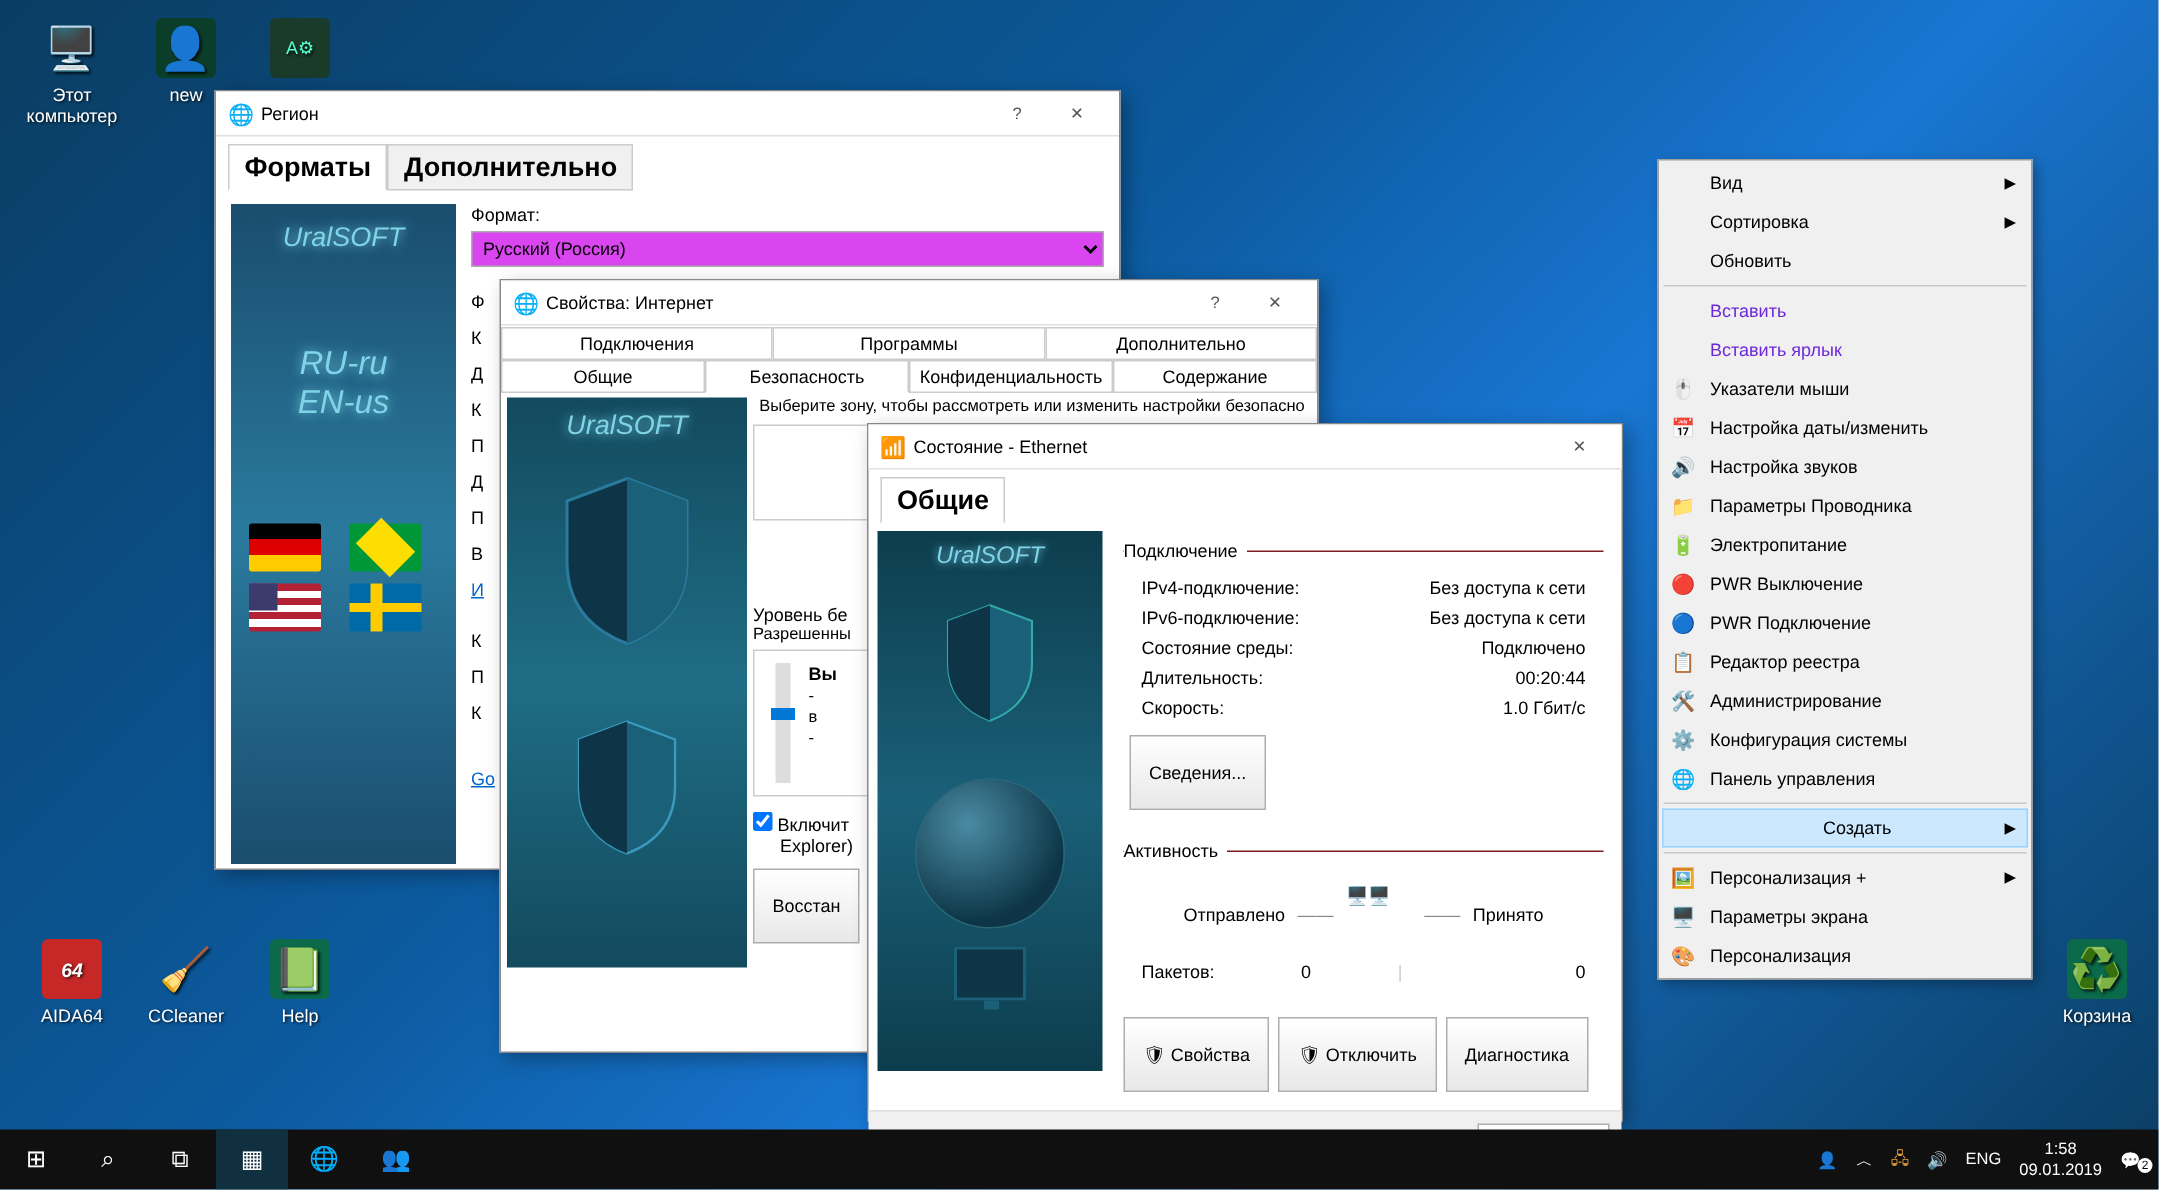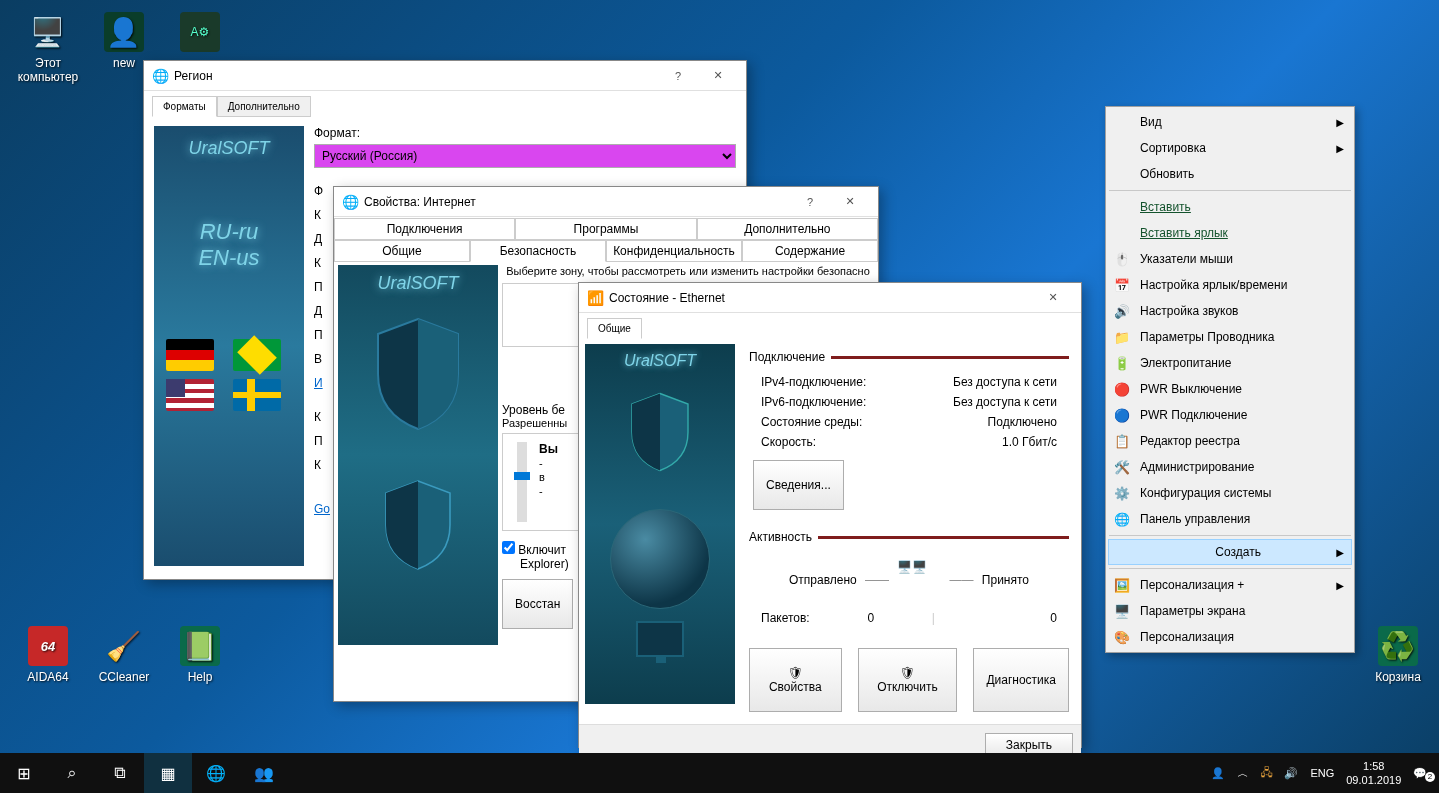--- a/index.html
+++ b/index.html
@@ -10,21 +10,21 @@
 .desktop-icon .ico { width: 40px; height: 40px; margin: 0 auto 4px; display: flex; align-items: center; justify-content: center; font-size: 28px; }
 
 
 .win { position: absolute; background: #fff; border: 1px solid #888; box-shadow: 4px 4px 12px rgba(0,0,0,.3); }
 .titlebar { height: 30px; display: flex; align-items: center; padding: 0 8px; background: #fff; border-bottom: 1px solid #e0e0e0; }
 .titlebar .ticon { width: 16px; height: 16px; margin-right: 6px; font-size: 14px; }
 .titlebar .ttext { flex: 1; font-size: 12px; color: #000; }
 .titlebar .tbtn { width: 40px; height: 28px; display: flex; align-items: center; justify-content: center; font-size: 11px; color: #555; }
 
 
-.tabs { display: flex; background: #fff; font-size: 10px; }
+.tabs { display: flex; background: #fff; font-size: 18px; font-weight: bold; }
 .tab { padding: 4px 10px; border: 1px solid #ccc; background: #f0f0f0; position: relative; top: 1px; cursor: pointer; }
 .tab.active { background: #fff; border-bottom: 1px solid #fff; }
 
 
 .region-body { padding: 10px; display: flex; gap: 10px; font-size: 12px; }
 .sidebar-img { width: 150px; height: 440px; background: linear-gradient(180deg, #1a4d6e 0%, #2a7a9e 50%, #1a4d6e 100%); color: #7fd4e8; text-align: center; padding: 12px 4px; font-style: italic; position: relative; }
 .sidebar-img .brand { font-size: 18px; text-shadow: 0 0 8px #7fd4e8; margin-bottom: 60px; }
 .sidebar-img .loc { font-size: 22px; text-shadow: 0 0 8px #7fd4e8; }
 .sidebar-img .flags { display: grid; grid-template-columns: 1fr 1fr; gap: 8px; padding: 8px; margin-top: 60px; }
 .sidebar-img .flag { width: 48px; height: 32px; border-radius: 2px; }
@@ -44,32 +44,32 @@
 .globe { width: 36px; height: 36px; border-radius: 50%; background: radial-gradient(circle at 30% 30%, #5bb8e8, #1565c0); margin: 0 auto; }
 .slider-box { border: 1px solid #ccc; padding: 8px; }
 .slider-track { width: 10px; height: 80px; background: #ddd; position: relative; margin-left: 6px; }
 .slider-thumb { width: 16px; height: 8px; background: #0078d7; position: absolute; left: -3px; top: 30px; }
 
 
 .eth-body { display: flex; padding: 6px; gap: 8px; font-size: 12px; }
 .eth-sidebar { width: 150px; height: 360px; background: linear-gradient(180deg, #0d3d4d 0%, #1a6078 50%, #0d3d4d 100%); color: #7fd4e8; text-align: center; padding: 8px 4px; font-style: italic; }
 .eth-sidebar .brand { font-size: 16px; text-shadow: 0 0 6px #7fd4e8; }
 .eth-main { flex: 1; padding: 6px; }
-.eth-main fieldset { border: none; border-top: 3px solid #7f1d1d; padding: 8px 0; margin-bottom: 12px; }
+.eth-main fieldset { border: none; border-top: 1px solid #7f1d1d; padding: 8px 0; margin-bottom: 12px; }
 .eth-main legend { font-size: 12px; padding-right: 6px; }
 .eth-row { display: flex; justify-content: space-between; padding: 3px 12px; }
 .btn { background: linear-gradient(#fff, #e8e8e8); border: 1px solid #adadad; padding: 17px 12px; font-size: 12px; cursor: pointer; }
 .eth-footer { text-align: right; padding: 8px; background: #f0f0f0; border-top: 1px solid #ddd; }
 .activity-diagram { display: flex; align-items: center; justify-content: space-between; padding: 8px 40px; }
 .net-icon { width: 44px; height: 40px; }
 
 
 .ctxmenu { position: absolute; background: #f0f0f0; border: 1px solid #a0a0a0; box-shadow: 3px 3px 8px rgba(0,0,0,.3); width: 250px; font-size: 12px; padding: 2px; }
 .ctxmenu .mi { display: flex; align-items: center; padding: 5px 8px 5px 6px; cursor: default; }
-.ctxmenu .mi.disabled { color: #14532d; text-decoration: underline; }
+.ctxmenu .mi.disabled { color: #6d28d9; }
 .ctxmenu .mi.selected { background: #cce8ff; border: 1px solid #99d1ff; padding: 4px 7px 4px 5px; text-align: center; }
 .ctxmenu .mi .mico { width: 20px; height: 16px; margin-right: 6px; font-size: 13px; display: flex; align-items: center; }
 .ctxmenu .mi .mtxt { flex: 1; }
 .ctxmenu .mi .arrow { font-size: 10px; }
 .ctxmenu hr { border: none; border-top: 1px solid #c8c8c8; margin: 3px 1px; }
 
 
 .taskbar { position: absolute; left: 0; right: 0; bottom: 0; height: 40px; background: #101010; display: flex; align-items: center; color: #fff; font-size: 11px; }
 .taskbar .tbtn2 { width: 48px; height: 40px; display: flex; align-items: center; justify-content: center; font-size: 16px; }
 .taskbar .tray { margin-left: auto; display: flex; align-items: center; padding-right: 6px; }
@@ -267,20 +267,24 @@
           </div>
         <div class="eth-row">
             <span>IPv6-подключение:</span>
             <span>Без доступа к сети</span>
           </div>
         <div class="eth-row">
             <span>Состояние среды:</span>
             <span>Подключено</span>
           </div>
         <div class="eth-row">
+            <span>Длительность:</span>
+            <span>00:20:44</span>
+          </div>
+        <div class="eth-row">
             <span>Скорость:</span>
             <span>1.0 Гбит/с</span>
           </div>
         <div style="padding:8px 0 0 4px;"><button class="btn">Сведения...</button></div>
       </fieldset>
       <fieldset>
         <legend>Активность</legend>
         <div class="activity-diagram">
           <span>Отправлено</span>
           <span style="color:#888;">——</span>
@@ -288,21 +292,21 @@
           <span style="color:#888;">——</span>
           <span>Принято</span>
         </div>
         <div class="eth-row">
           <span>Пакетов:</span>
           <span style="flex:1;text-align:center;">0</span>
           <span style="color:#ccc;">|</span>
           <span style="flex:1;text-align:right;">0</span>
         </div>
       </fieldset>
-      <div style="display:flex;gap:16px;">
+      <div style="display:flex;gap:6px;">
         <button class="btn">🛡 <span>Свойства</span></button>
         <button class="btn">🛡 <span>Отключить</span></button>
         <button class="btn">Диагностика</button>
       </div>
     </div>
   </div>
   <div class="eth-footer">
     <button class="btn" style="padding:4px 20px;">Закрыть</button>
   </div>
 </div>
@@ -330,21 +334,21 @@
     <div class="mi disabled">
       <span class="mico"></span>
       <span class="mtxt">Вставить ярлык</span>
     </div>
     <div class="mi">
       <span class="mico">🖱️</span>
       <span class="mtxt">Указатели мыши</span>
     </div>
     <div class="mi">
       <span class="mico">📅</span>
-      <span class="mtxt">Настройка ярлык/времени</span>
+      <span class="mtxt">Настройка даты/изменить</span>
     </div>
     <div class="mi">
       <span class="mico">🔊</span>
       <span class="mtxt">Настройка звуков</span>
     </div>
     <div class="mi">
       <span class="mico">📁</span>
       <span class="mtxt">Параметры Проводника</span>
     </div>
     <div class="mi">

